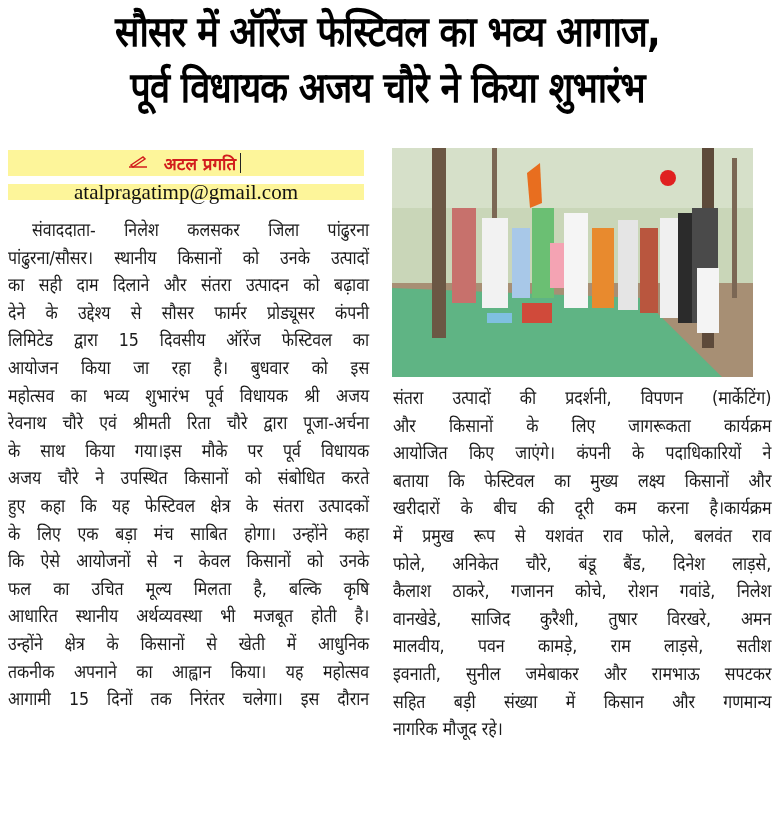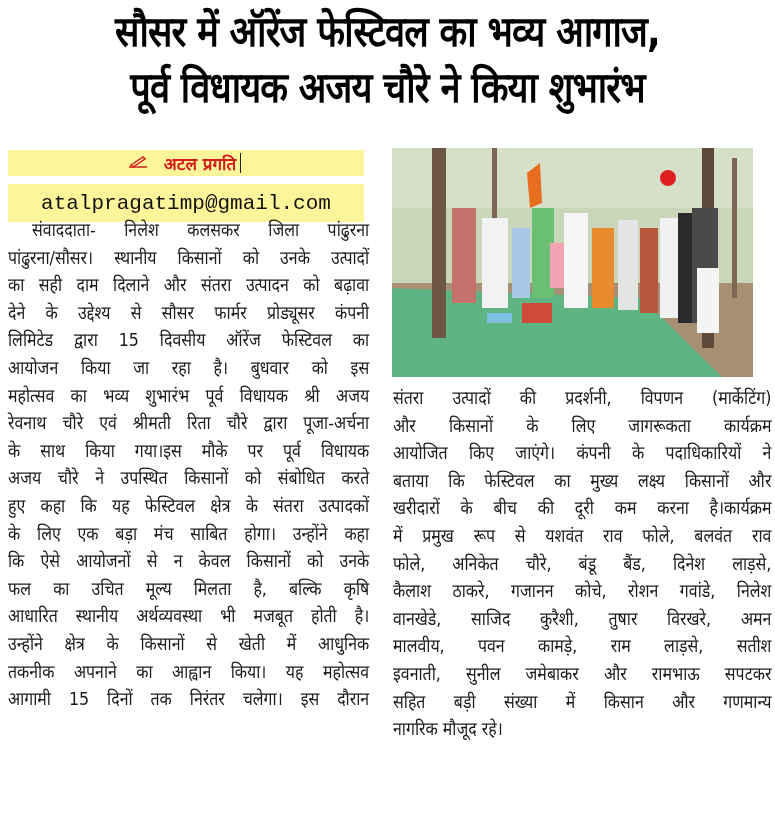--- a/index.html
+++ b/index.html
@@ -7,23 +7,23 @@
          font-family: "DejaVu Sans", sans-serif; color: #111; }
   .headline { position: absolute; left: 0; top: 4px; width: 775px; text-align: center;
               font-family: "DejaVu Sans", sans-serif; font-weight: bold; font-size: 42px;
               line-height: 56px; letter-spacing: -1px; color: #000; transform: scaleX(0.86); transform-origin: center top; }
   .byline { position: absolute; left: 8px; top: 150px; width: 356px; height: 26px;
             background: #fdf59a; display: flex; align-items: center; justify-content: center;
             font-size: 17px; font-weight: bold; }
   .byline .brand { color: #d21d1d; display: flex; align-items: center; gap: 15px; }
   .byline .sep { width: 1px; height: 20px; background: #222; margin: 0 4px; }
   .byline .loc { color: #111; }
-  .email { position: absolute; left: 8px; top: 184px; width: 356px; height: 38px;
+  .email { position: absolute; left: 8px; top: 184px; width: 356px; height: 16px;
            background: #fdf59a; display: flex; align-items: center; justify-content: center;
-           font-family: Liberation Mono, monospace; font-size: 21px; color: #111; }
+           font-family: Liberation Serif, serif; font-size: 21px; color: #111; }
   .col { position: absolute; font-size: 18.5px; line-height: 27.6px; text-align: justify;
          text-align-last: justify; color: #1a1a1a; transform: scaleX(0.86); transform-origin: left top; }
   .col p { margin: 0; }
   .col .last { text-align-last: left; }
   .col-left { left: 8px; top: 216px; width: 420px; }
   .col-right { left: 393px; top: 384px; width: 440px; }
   .photo { position: absolute; left: 392px; top: 148px; width: 361px; height: 229px; overflow: hidden;
            background: linear-gradient(180deg, #cfd9c4 0%, #b9c99f 35%, #9cb07a 55%, #6fae7c 70%, #4fae7c 100%); }
   .photo svg { display: block; }
 </style>

